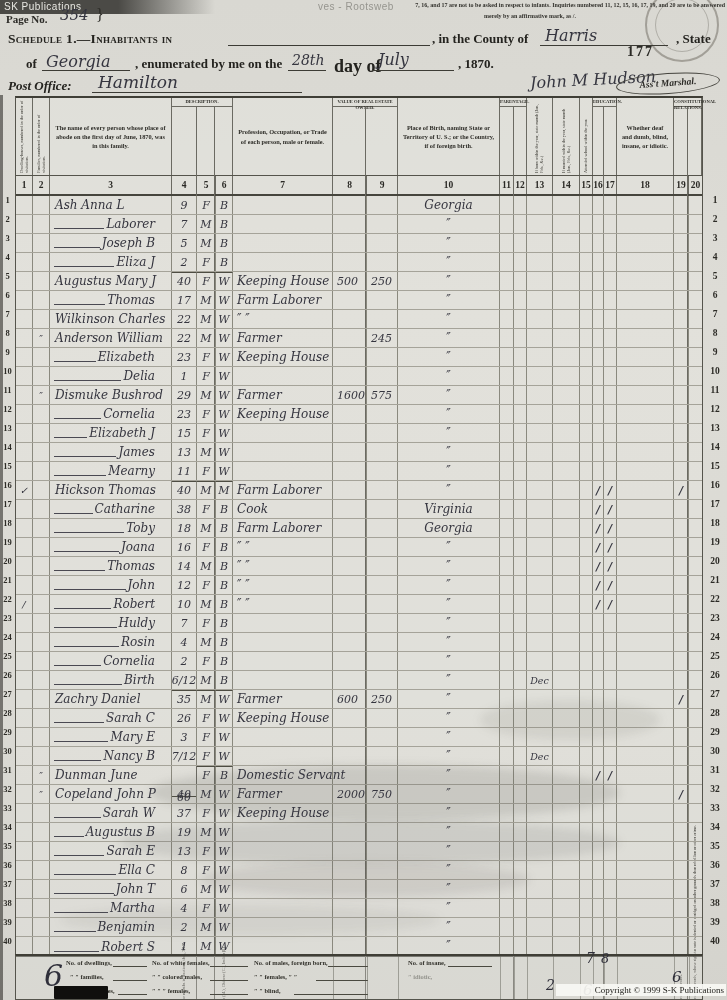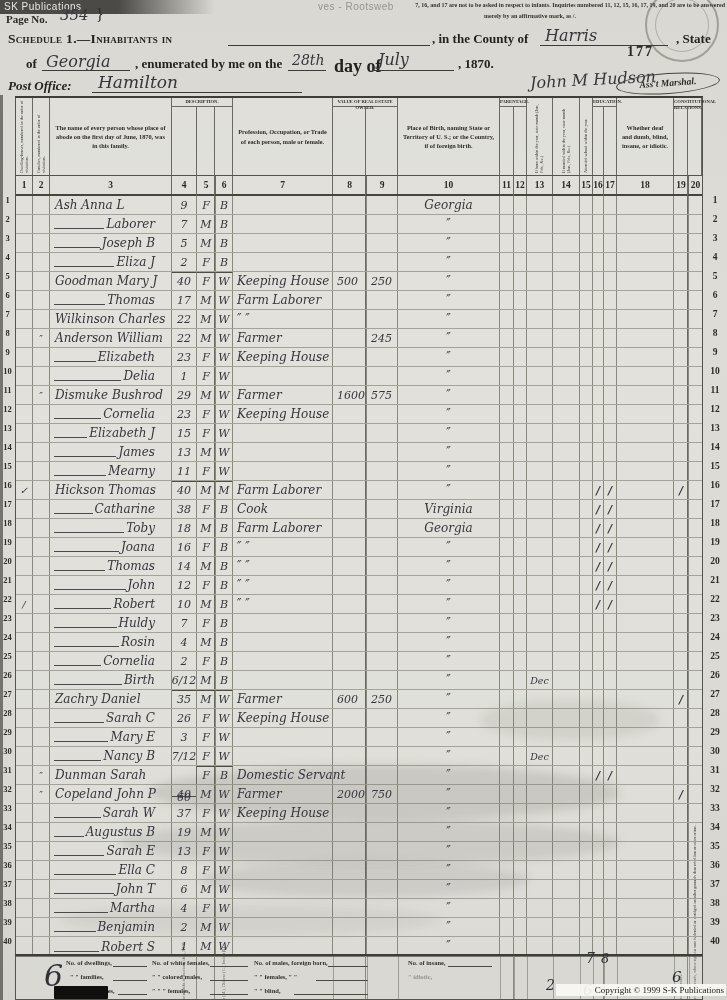--- a/index.html
+++ b/index.html
@@ -370,21 +370,21 @@
           <div class="c cmk" style="width: 11px;"></div>
           <div class="c cmk" style="width: 13px;"></div>
           <div class="c cm" style="width: 57px;"></div>
           <div class="c cmk" style="width: 15px;"></div>
           <div class="c cm last" style="width: 13px;"></div>
         </div>
         <div class="trow">
           <div class="c cm" style="width: 17px;"></div>
           <div class="c cm" style="width: 17px;"></div>
           <div class="c cname head" style="width: 122px;">
-            <span class="nm hw">Goodman Mary J</span>
+            <span class="nm hw">Augustus Mary J</span>
           </div>
           <div class="c cage sep" style="width: 25px;">
             <span class="hw cv">40</span>
           </div>
           <div class="c csex sep" style="width: 19px;">
             <span class="hw cv">F</span>
           </div>
           <div class="c csex sep" style="width: 17px;">
             <span class="hw cv">W</span>
           </div>
@@ -1314,21 +1314,21 @@
           <div class="c cm" style="width: 57px;"></div>
           <div class="c cmk" style="width: 15px;"></div>
           <div class="c cm last" style="width: 13px;"></div>
         </div>
         <div class="trow">
           <div class="c cm" style="width: 17px;"></div>
           <div class="c cm" style="width: 17px;">
             <span class="hw cv">″</span>
           </div>
           <div class="c cname head" style="width: 122px;">
-            <span class="nm hw">Dunman Sarah</span>
+            <span class="nm hw">Dunman June</span>
           </div>
           <div class="c cage sep" style="width: 25px; margin-top: 30px;">
             <span class="hw cv">60</span>
           </div>
           <div class="c csex sep" style="width: 19px;">
             <span class="hw cv">F</span>
           </div>
           <div class="c csex sep" style="width: 17px;">
             <span class="hw cv">B</span>
           </div>

